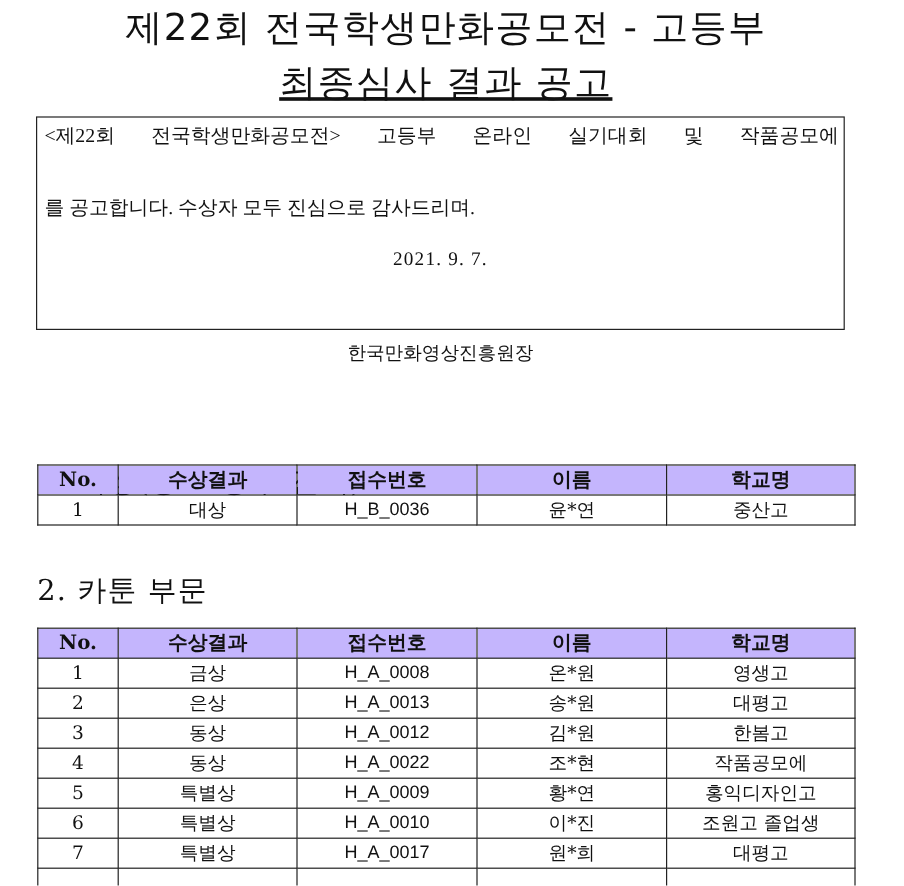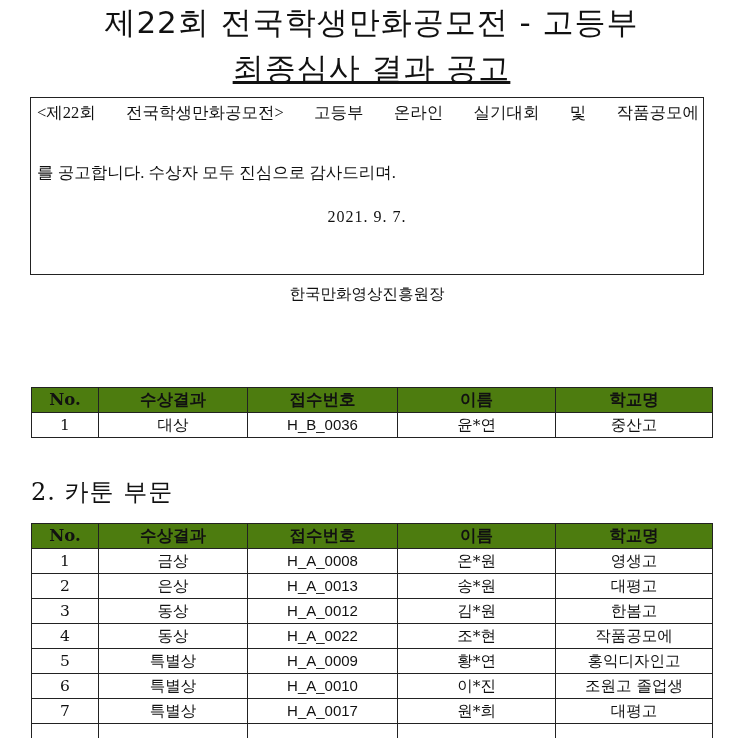--- a/index.html
+++ b/index.html
@@ -97,21 +97,21 @@
       border: 1.5px solid #222;
       height: 24px;
       padding: 0;
       text-align: center;
       vertical-align: middle;
       line-height: 24px;
       white-space: nowrap;
       overflow: hidden;
     }
     table.awards th {
-      background: #4d7c0f;
+      background: #c4b5fd;
       font-weight: bold;
       font-size: 16.5px;
     }
     table.awards td.code {
       font-family: Liberation Sans, sans-serif;
       font-size: 15px;
     }
     col.c-no { width: 67px; }
     col.c-result { width: 149px; }
     col.c-code { width: 150px; }

